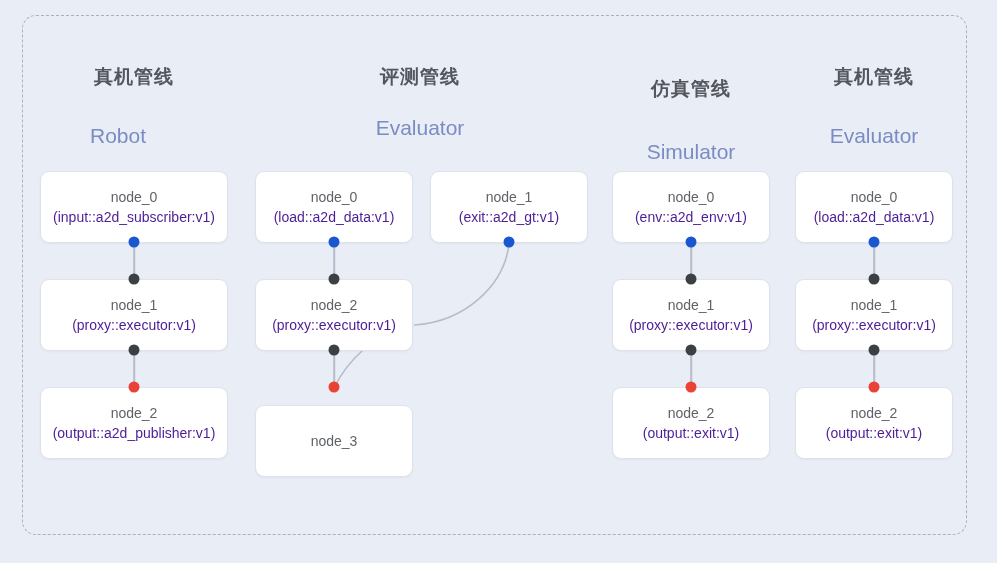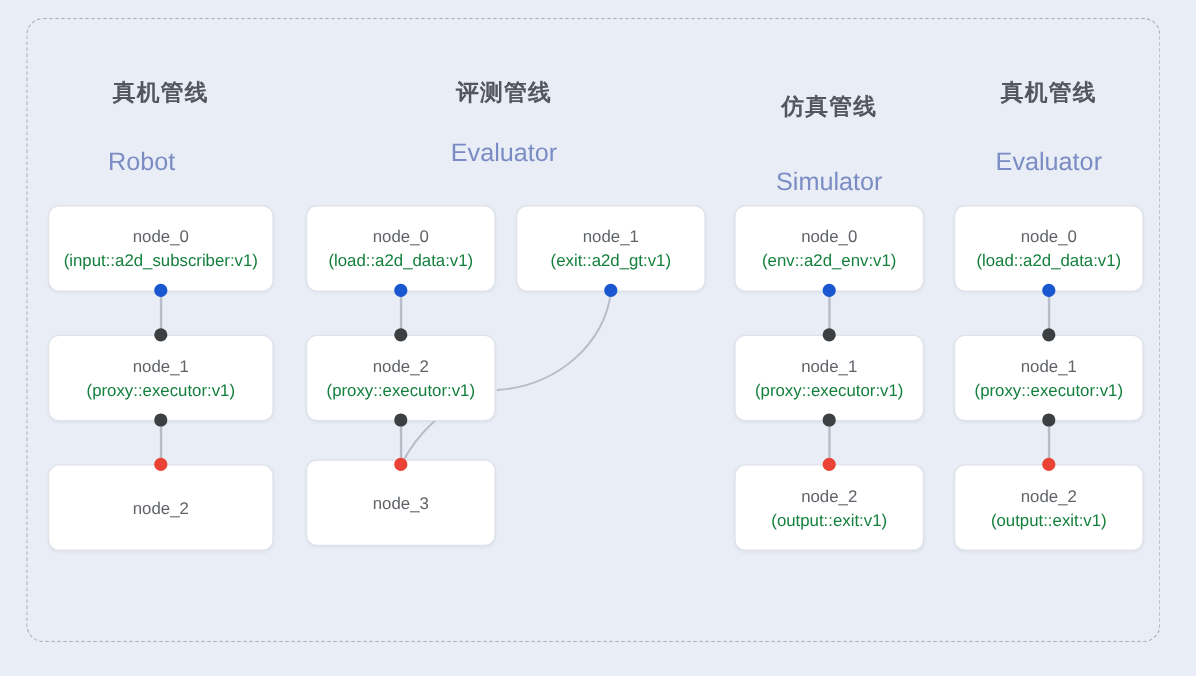--- a/index.html
+++ b/index.html
@@ -70,21 +70,21 @@
     text-align: center;
   }
   .node-id {
     font-size: 14px;
     color: #5f6368;
     line-height: 20px;
     white-space: nowrap;
   }
   .node-type {
     font-size: 14px;
-    color: #15803d;
+    color: #4c1d95;
     line-height: 20px;
     white-space: nowrap;
   }
 
   
   .dot {
     position: absolute;
     border-radius: 50%;
     transform: translate(-50%, -50%);
   }
@@ -141,20 +141,21 @@
   <div class="node" style="left:40px; top:171px; width:188px; height:72px;">
     <div class="node-id">node_0</div>
     <div class="node-type">(input::a2d_subscriber:v1)</div>
   </div>
   <div class="node" style="left:40px; top:279px; width:188px; height:72px;">
     <div class="node-id">node_1</div>
     <div class="node-type">(proxy::executor:v1)</div>
   </div>
   <div class="node" style="left:40px; top:387px; width:188px; height:72px;">
     <div class="node-id">node_2</div>
+    <div class="node-type">(output::a2d_publisher:v1)</div>
   </div>
 
   <div class="dot dot-blue" style="left:134px; top:242px; width:11px; height:11px;"></div>
   <div class="dot dot-black" style="left:134px; top:279px; width:11px; height:11px;"></div>
   <div class="dot dot-black" style="left:134px; top:350px; width:11px; height:11px;"></div>
   <div class="dot dot-red" style="left:134px; top:387px; width:11px; height:11px;"></div>
 
   <div class="vline" style="left:334px; top:242px; height:37px;"></div>
   <div class="vline" style="left:334px; top:350px; height:37px;"></div>
 
@@ -163,21 +164,21 @@
     <div class="node-type">(load::a2d_data:v1)</div>
   </div>
   <div class="node" style="left:430px; top:171px; width:158px; height:72px;">
     <div class="node-id">node_1</div>
     <div class="node-type">(exit::a2d_gt:v1)</div>
   </div>
   <div class="node" style="left:255px; top:279px; width:158px; height:72px;">
     <div class="node-id">node_2</div>
     <div class="node-type">(proxy::executor:v1)</div>
   </div>
-  <div class="node" style="left:255px; top:383px; width:158px; height:72px;justify-content:center;">
+  <div class="node" style="left:255px; top:405px; width:158px; height:72px;justify-content:center;">
     <div class="node-id">node_3</div>
   </div>
 
   <div class="dot dot-blue" style="left:334px; top:242px; width:11px; height:11px;"></div>
   <div class="dot dot-blue" style="left:509px; top:242px; width:11px; height:11px;"></div>
   <div class="dot dot-black" style="left:334px; top:279px; width:11px; height:11px;"></div>
   <div class="dot dot-black" style="left:334px; top:350px; width:11px; height:11px;"></div>
   <div class="dot dot-red" style="left:334px; top:387px; width:11px; height:11px;"></div>
 
   <div class="vline" style="left:691px; top:242px; height:37px;"></div>

